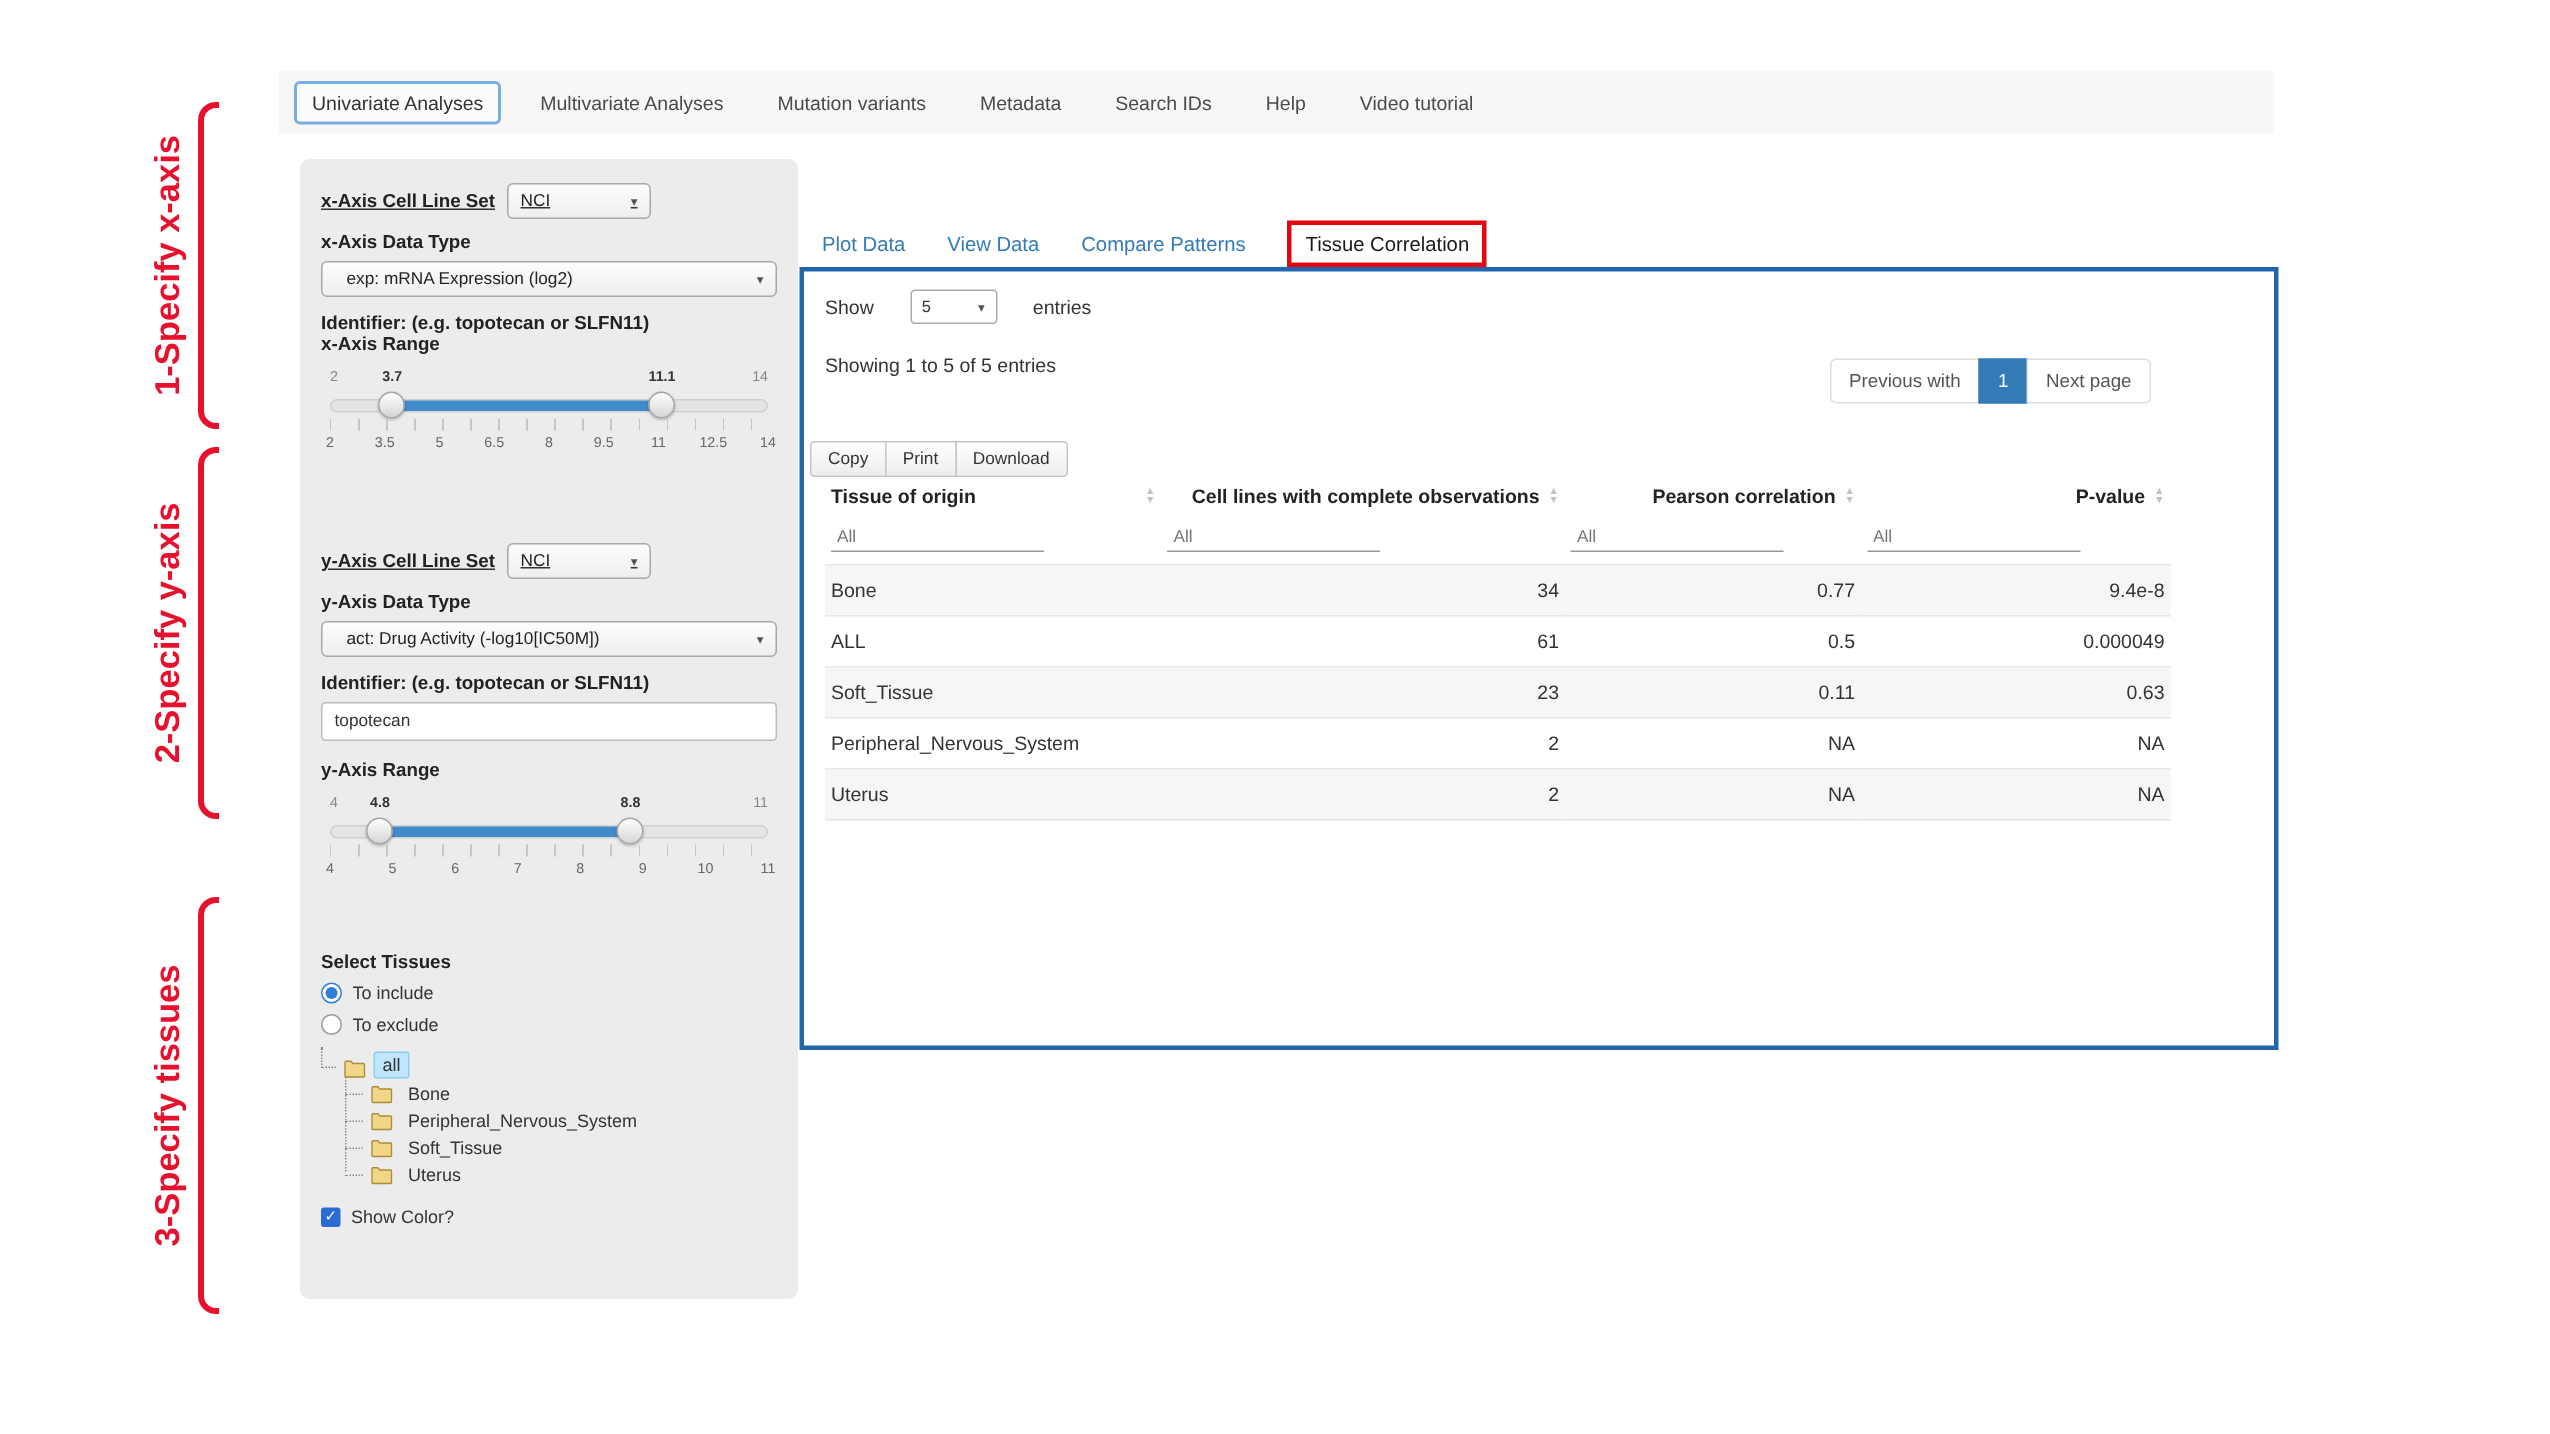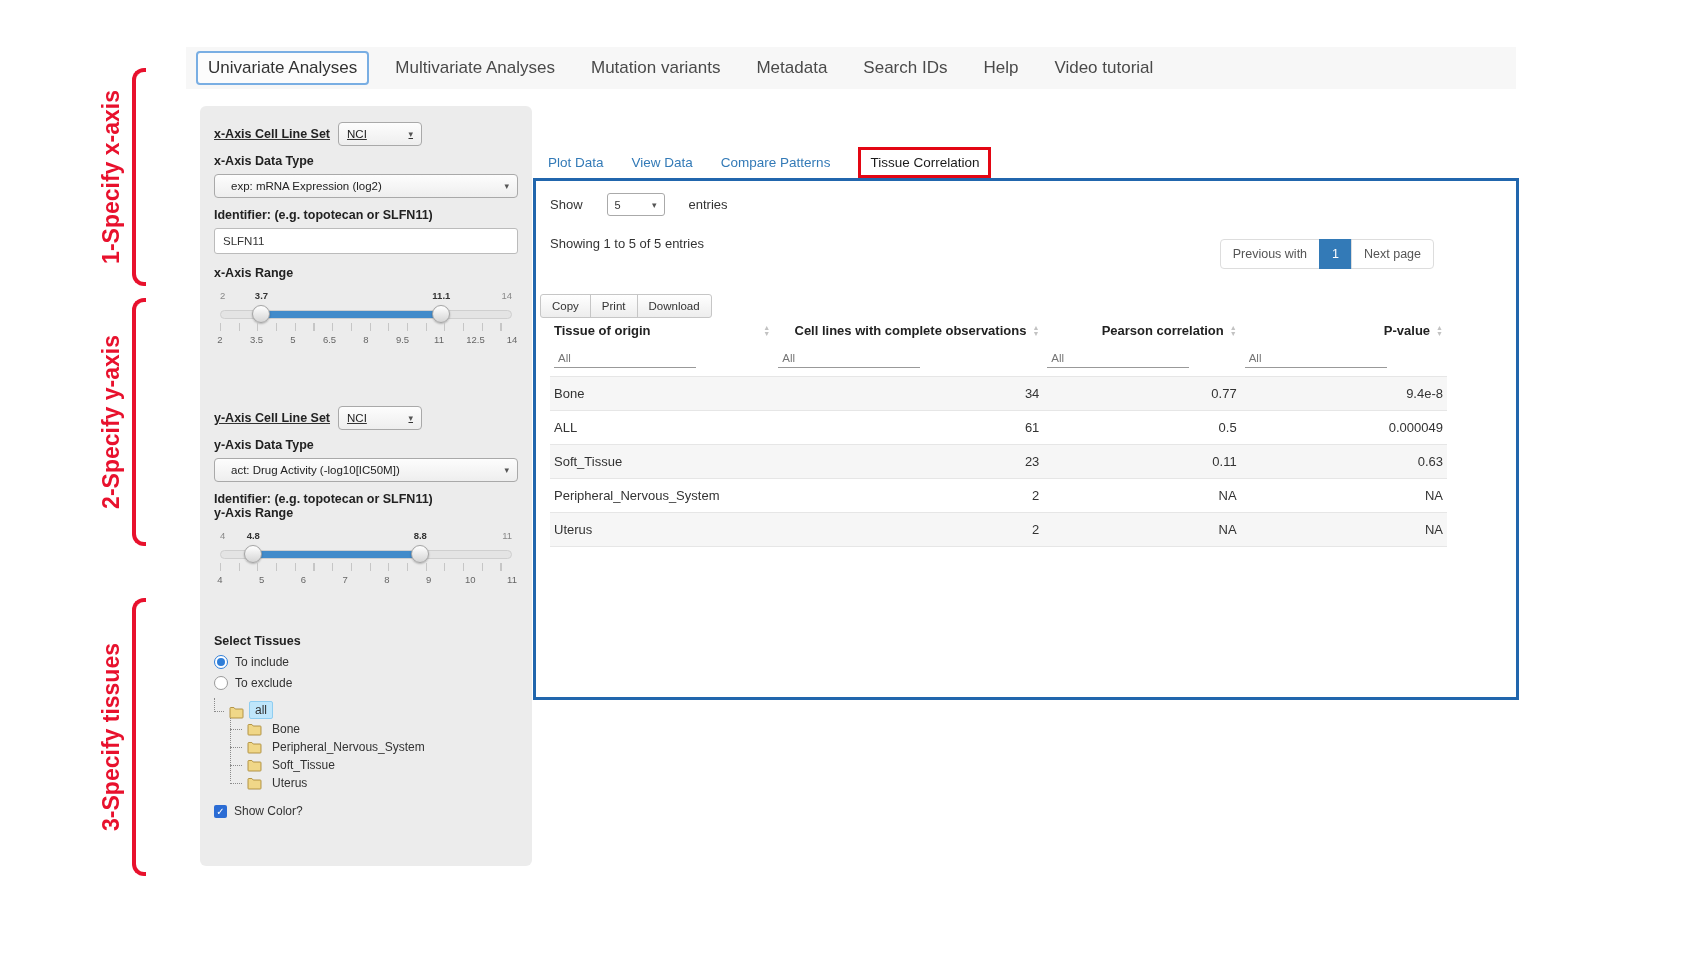--- a/index.html
+++ b/index.html
@@ -28,39 +28,39 @@
     border-radius:12px 0 0 12px;
   }
   #ann1{left:98px;top:68px;height:218px;}
   #ann2{left:98px;top:298px;height:248px;}
   #ann3{left:98px;top:598px;height:278px;}
 
   
   .navbar{
     position:absolute;left:186px;top:47px;width:1330px;height:42px;
     background:#f7f7f7;display:flex;align-items:center;gap:16px;
-    padding:0 10px;font-size:17px;color:#4a4a4a;
+    padding:0 10px;font-size:13px;color:#4a4a4a;
   }
   .nav-tab{padding:5px 10px;white-space:nowrap;cursor:pointer;}
   .nav-tab.active{border:2px solid #79aee3;border-radius:4px;background:#fcfcfc;color:#333;}
 
   
   .sidebar{
     position:absolute;left:200px;top:106px;width:332px;height:760px;
     background:#ececec;border-radius:6px;padding:16px 14px;font-size:12px;overflow:hidden;
   }
   .inline-row{display:flex;align-items:center;gap:8px;margin-bottom:8px;text-decoration:underline;}
   .lbl{font-weight:bold;font-size:12.5px;color:#222;}
   .select{
     background:linear-gradient(#fdfdfd,#eeeeee);border:1px solid #a9a9a9;border-radius:4px;
     height:24px;display:flex;align-items:center;justify-content:space-between;
     padding:0 8px;font-size:11.5px;color:#222;cursor:pointer;
   }
   .select .chev{font-size:9px;color:#555;margin-left:6px;}
-  .select.small{width:84px;}
+  .select.small{width:96px;}
   .select.full{width:100%;margin:6px 0 10px;padding-left:16px;}
   .text-input{
     width:100%;height:26px;border:1px solid #bbb;border-radius:3px;background:#fff;
     padding:0 8px;font-size:11.5px;color:#333;margin:6px 0 12px;font-family:inherit;outline:none;
   }
 
   
   .slider{position:relative;height:60px;margin:24px 6px 0;}
   .sl-min,.sl-max{position:absolute;top:-14px;font-size:9.5px;color:#888;}
   .sl-min{left:0;}.sl-max{right:0;}
@@ -188,21 +188,20 @@
         <span>NCI</span>
         <span class="chev">▾</span>
       </div>
     </div>
     <div class="lbl">x-Axis Data Type</div>
     <div class="select full">
       <span>exp: mRNA Expression (log2)</span>
       <span class="chev">▾</span>
     </div>
     <div class="lbl">Identifier: (e.g. topotecan or SLFN11)</div>
-    <input class="text-input" value="SLFN11" style="">
     <div class="lbl">x-Axis Range</div>
     <div class="slider">
       <span class="sl-min">2</span>
       <span class="sl-max">14</span>
       <span class="sl-from" style="left:14.2%">3.7</span>
       <span class="sl-to" style="left:75.8%">11.1</span>
       <div class="sl-track">
         <div class="sl-bar" style="left:14.2%;width:61.6%"></div>
       </div>
       <div class="sl-handle" style="left:14.2%"></div>
@@ -227,20 +226,21 @@
         <span>NCI</span>
         <span class="chev">▾</span>
       </div>
     </div>
     <div class="lbl">y-Axis Data Type</div>
     <div class="select full">
       <span>act: Drug Activity (-log10[IC50M])</span>
       <span class="chev">▾</span>
     </div>
     <div class="lbl">Identifier: (e.g. topotecan or SLFN11)</div>
+    <input class="text-input" value="topotecan" style="">
     <div class="lbl">y-Axis Range</div>
     <div class="slider">
       <span class="sl-min">4</span>
       <span class="sl-max">11</span>
       <span class="sl-from" style="left:11.4%">4.8</span>
       <span class="sl-to" style="left:68.6%">8.8</span>
       <div class="sl-track">
         <div class="sl-bar" style="left:11.4%;width:57.2%"></div>
       </div>
       <div class="sl-handle" style="left:11.4%"></div>

